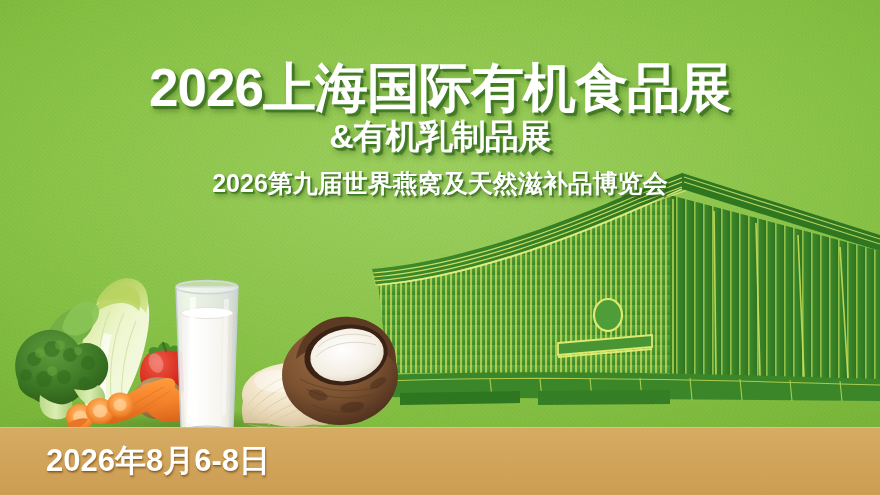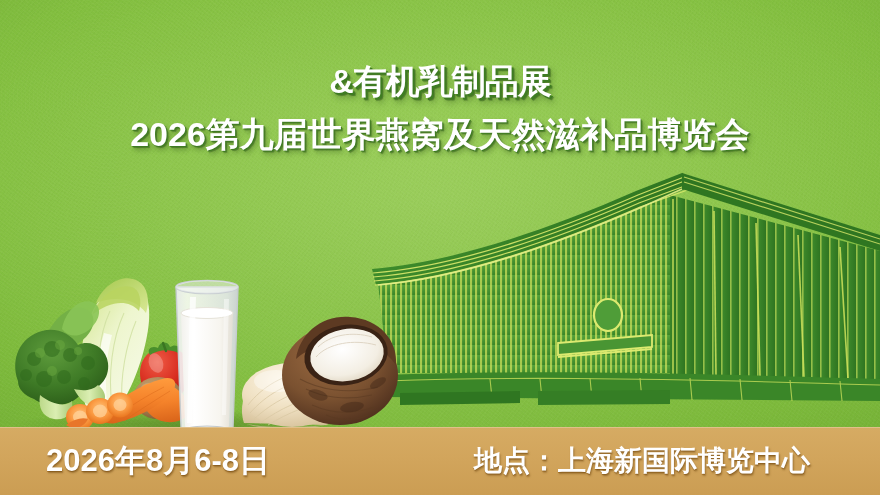--- a/index.html
+++ b/index.html
@@ -54,21 +54,21 @@
        3px 3px 1px rgba(40,80,20,.55),
        4px 5px 6px rgba(30,60,12,.38);
   }
   #title-1{font-size:53px;}
   #title-2{font-size:34px;margin-top:4px;}
   .subtitle{
     display:block;
     margin-top:13px;
     color:#ffffff;
     font-weight:bold;
-    font-size:34px;
+    font-size:25px;
     letter-spacing:0px;
     text-shadow:
        1px 1px 0 #3e7c22,
        2px 2px 1px rgba(40,80,20,.5),
        3px 4px 5px rgba(30,60,12,.35);
   }
 
   
   .foods{position:absolute;left:0;top:255px;width:400px;height:185px;}
   .foods svg{display:block;width:100%;height:100%;}
@@ -188,20 +188,21 @@
         <path d="M420,215 L422,236"></path>
           <path d="M470,216 L472,236"></path>
       </g>
 
       <path d="M30,228 L150,226 L150,238 L30,240 Z" fill="#2f7621"></path>
       <path d="M168,226 L300,225 L300,239 L168,240 Z" fill="#357e25"></path>
     </svg>
   </div>
 
   <div class="titles">
+    <span class="title-line" id="title-1">2026上海国际有机食品展</span>
     <span class="title-line" id="title-2">&amp;有机乳制品展</span>
     <span class="subtitle">2026第九届世界燕窝及天然滋补品博览会</span>
   </div>
 
   <div class="foods">
     <svg viewBox="0 0 400 185" xmlns="http://www.w3.org/2000/svg" aria-hidden="true">
       <defs>
         <radialGradient id="brocG" cx="40%" cy="30%" r="75%">
           <stop offset="0%" stop-color="#5e9c3c"></stop>
           <stop offset="60%" stop-color="#3e7a26"></stop>
@@ -407,17 +408,16 @@
           <ellipse cx="352" cy="152" rx="12" ry="5" transform="rotate(-8 352 152)"></ellipse>
           <ellipse cx="378" cy="128" rx="9" ry="4" transform="rotate(-30 378 128)"></ellipse>
         </g>
       </g>
     </svg>
   </div>
 
   <div class="footer">
     <div class="footer-inner">
       <span class="footer-date">2026年8月6-8日</span>
-      <span class="footer-venue">地点：上海新国际博览中心</span>
     </div>
   </div>
 
 </div>
 
 </body></html>

